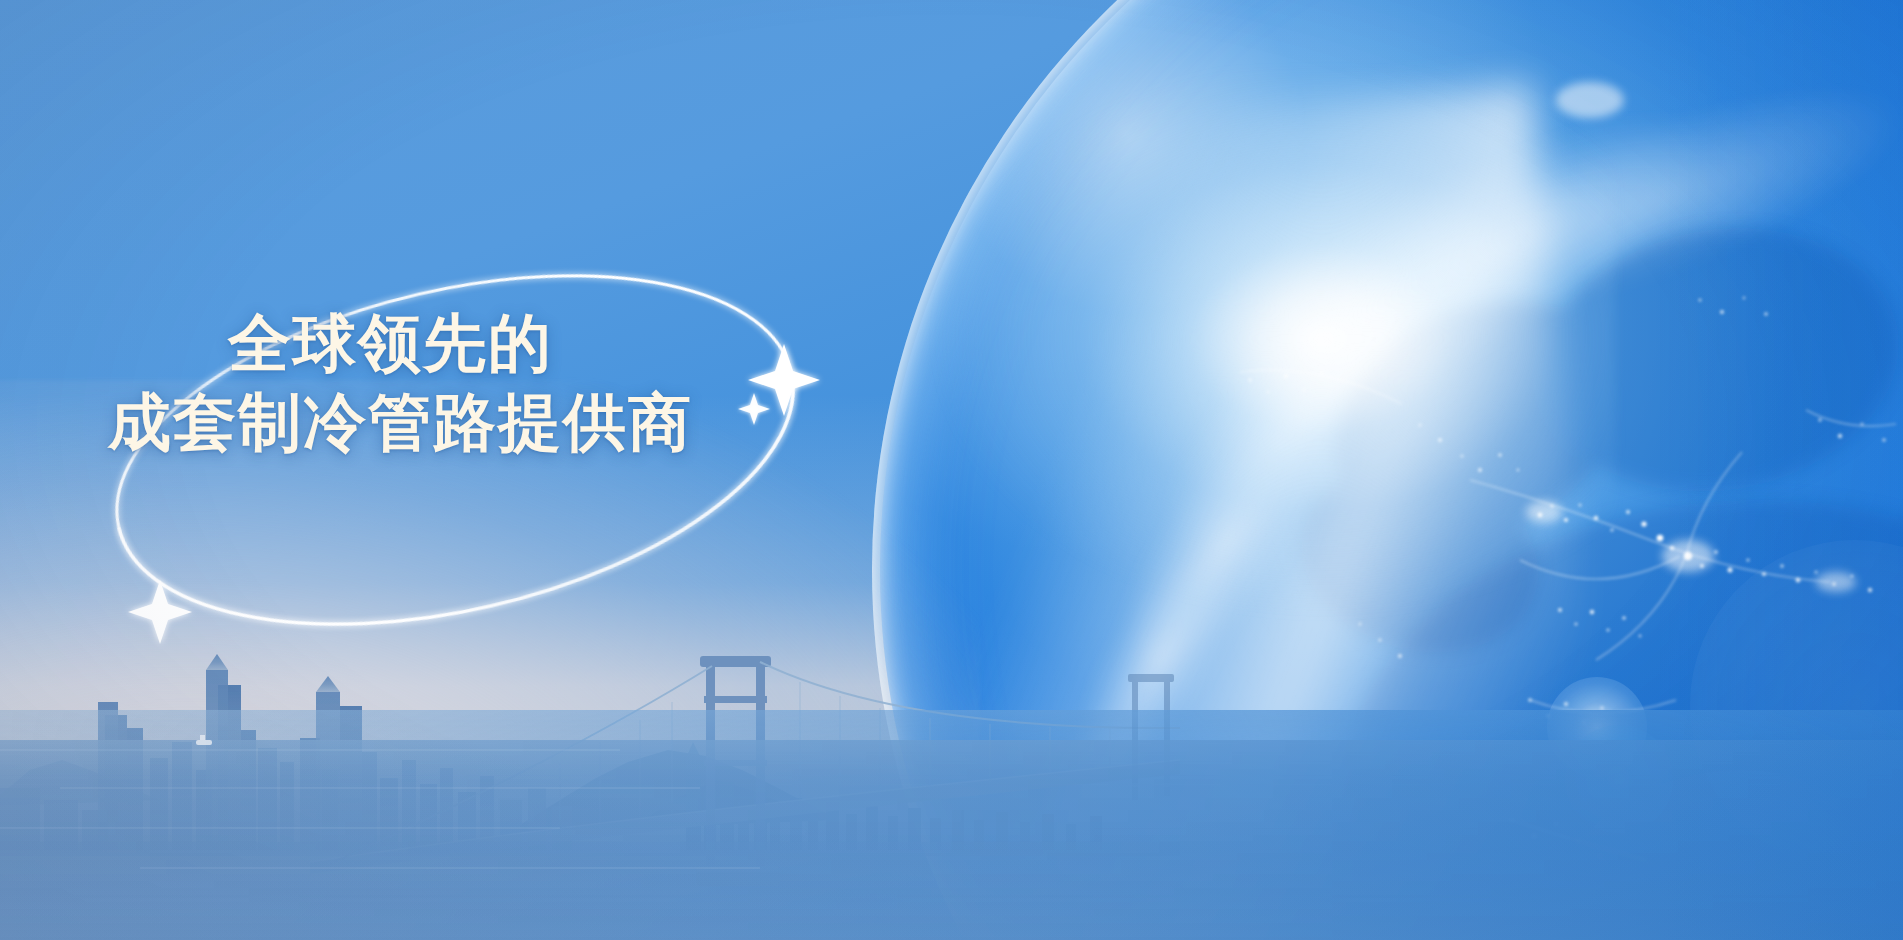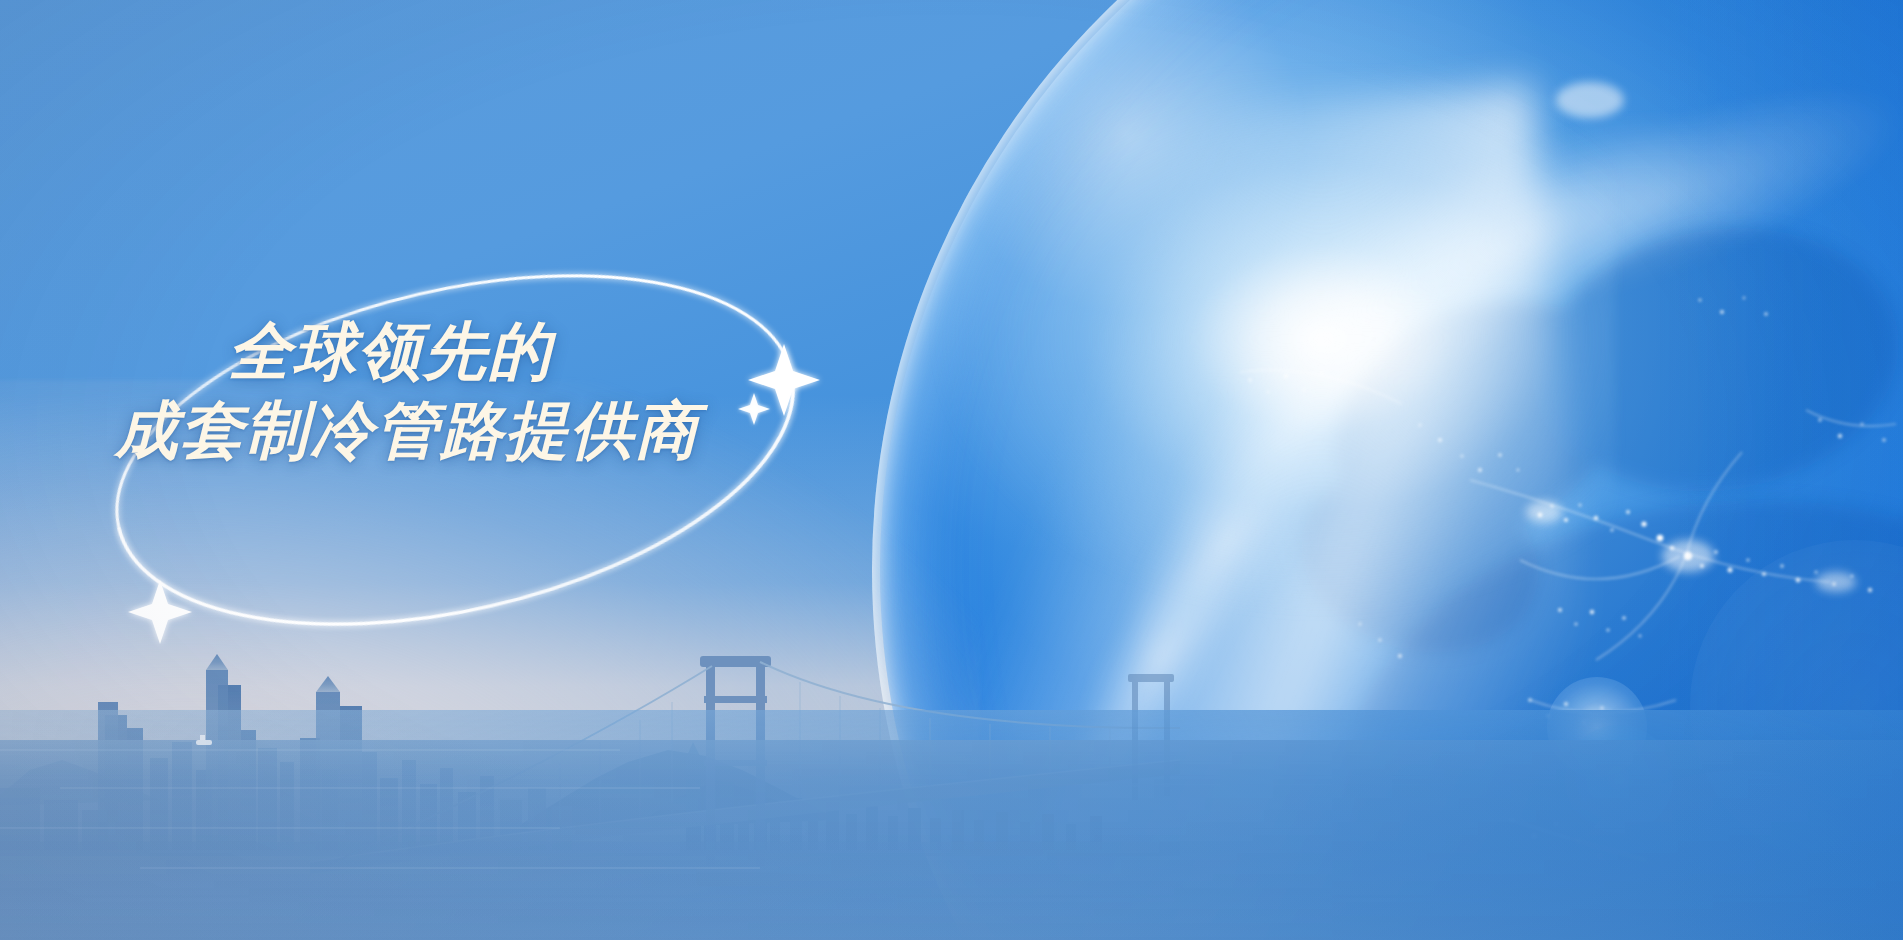--- a/index.html
+++ b/index.html
@@ -136,32 +136,31 @@
       rgba(110,150,196,0.90) 18%,
       rgba(104,146,194,0.95) 55%,
       rgba(112,152,198,1) 100%);
   }
 
   
   .orbit{position:absolute;left:0;top:0;width:1903px;height:940px;pointer-events:none;}
 
   
   .headline{
-    position:absolute;left:108px;top:312px;width:760px;
+    position:absolute;left:108px;top:304px;width:760px;
     z-index:40;
-    font-style:italic;
   }
   .hl-line{
     font-size:63px;line-height:79px;font-weight:700;letter-spacing:2px;
     color:#fdf6e6;
     text-shadow:0 2px 14px rgba(32,84,150,0.45),0 1px 3px rgba(30,80,150,0.35);
     white-space:nowrap;
   }
   .hl-line.l1{margin-left:120px;}
-  .hl-line.l2{margin-left:7px;}
+  .hl-line.l2{margin-left:0;}
 
   
   .right-wash{
     position:absolute;right:0;top:0;width:620px;height:940px;
     background:linear-gradient(to right,rgba(26,118,221,0) 0%,rgba(26,118,221,0.0) 60%,rgba(24,112,216,0.10) 100%);
     pointer-events:none;
   }
   .vignette{
     position:absolute;inset:0;pointer-events:none;
     background:radial-gradient(ellipse at 50% 45%,rgba(0,0,0,0) 55%,rgba(10,45,100,0.10) 100%);

